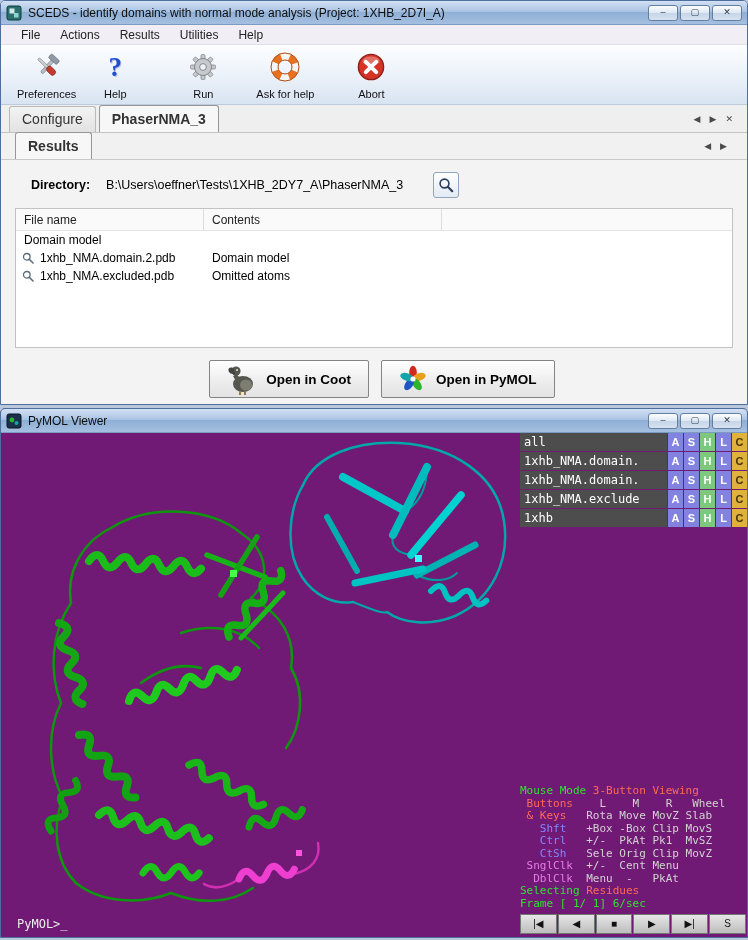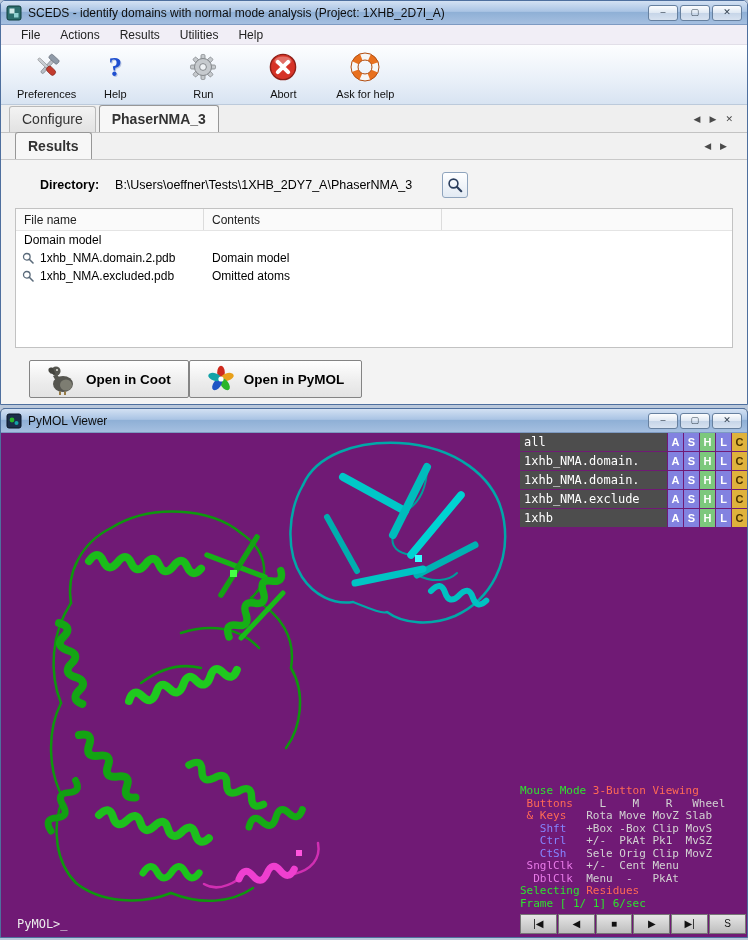--- a/index.html
+++ b/index.html
@@ -40,40 +40,40 @@
   .subtabbar { height:27px; flex:0 0 27px; background:#f1f1f1; display:flex; align-items:flex-end;
                padding:0 14px; border-bottom:1px solid #c9c9c9; }
   .tab { font-size:14px; color:#333; padding:4px 12px 5px;
          background:linear-gradient(#f3f3f3,#e2e2e2); border:1px solid #b9b9b9; border-bottom:none;
          border-radius:3px 3px 0 0; margin-right:3px; white-space:nowrap; }
   .tab.active { background:#f7f7f7; font-weight:bold; border-color:#979797; padding-top:5px; }
   .tab-controls { margin-left:auto; align-self:center; display:flex; gap:9px; padding-right:6px; }
   .tab-nav { font-size:9px; color:#4a4a4a; }
 
   .content { flex:1; background:#f3f3f3; position:relative; }
-  .dir-row { display:flex; align-items:center; padding:12px 16px 4px 39px;text-align:center; }
+  .dir-row { display:flex; align-items:center; padding:12px 16px 4px 30px;text-align:center; }
   .dir-label { font-size:12.5px; font-weight:bold; color:#000; margin-right:16px; }
   .dir-path { font-size:12.5px; color:#000; }
   .search-btn { margin-left:30px; width:26px; height:26px; border:1px solid #8fa4bd; border-radius:3px;
                 background:linear-gradient(#ffffff,#e2eaf3); display:flex; align-items:center; justify-content:center; }
 
   .file-table { margin:6px 14px 0; height:140px; background:#fff; border:1px solid #c2c2c2; overflow:hidden; }
   .fhead { display:flex; height:22px; background:#fafafa; border-bottom:1px solid #e4e4e4;
            font-size:12px; color:#222; align-items:center;text-align:center; }
   .fh1 { width:188px; padding-left:8px; border-right:1px solid #dcdcdc; height:100%; display:flex; align-items:center; }
   .fh2 { width:238px; padding-left:8px; border-right:1px solid #dcdcdc; height:100%; display:flex; align-items:center; }
   .fh3 { flex:1; height:100%; }
   .frow { display:flex; height:18px; align-items:center; font-size:12px; color:#000; }
   .fcell { display:flex; align-items:center; height:100%; }
   .fcell.c1 { width:188px; padding-left:6px; }
   .fcell.c1 svg { margin-right:6px; flex:0 0 auto; }
   .fcell.c2 { width:238px; padding-left:8px; }
   .fcell.c3 { flex:1; }
 
-  .actions { display:flex; gap:0; margin:12px 0 0 28px; }
+  .actions { display:flex; gap:12px; margin:12px 0 0 16px;justify-content:center; }
   .action-btn { height:38px; display:flex; align-items:center; gap:9px; padding:0 17px;
                 border:1px solid #848484; border-radius:2px;
                 background:linear-gradient(#ffffff,#ececec 60%,#e3e3e3);
                 font-size:13.5px; font-weight:bold; color:#000; }
 
   
   #pymol-window { top:408px; height:530px; background:#000; }
   .pymol-body { flex:1; position:relative; background:#701a75; overflow:hidden; }
   .viewport { position:absolute; left:0; top:0; }
   .hel { fill:none; stroke-linecap:round; }
@@ -154,40 +154,40 @@
             <rect x="13" y="2.5" width="4" height="25" rx="1.2" transform="rotate(45 15 15)"></rect>
             <rect x="13" y="2.5" width="4" height="25" rx="1.2" transform="rotate(90 15 15)"></rect>
             <rect x="13" y="2.5" width="4" height="25" rx="1.2" transform="rotate(135 15 15)"></rect>
           </g>
           <circle cx="15" cy="15" r="8.5" fill="#c6cace" stroke="#84888c"></circle>
           <circle cx="15" cy="15" r="3.4" fill="#eef1f4" stroke="#84888c"></circle>
         </svg>
       </span>
       <span class="tlabel">Run</span>
     </div>
-    <div class="tool" style="margin-left:18px">
-      <span class="ticon">
-        <svg width="30" height="30" viewBox="0 0 30 30">
-          <circle cx="15" cy="15" r="12.6" fill="#d63327" stroke="#8e1f17" stroke-width="1.4"></circle>
-          <ellipse cx="15" cy="9" rx="8.6" ry="4.6" fill="rgba(255,255,255,0.30)"></ellipse>
-          <path d="M9.8 9.8 L20.2 20.2 M20.2 9.8 L9.8 20.2" stroke="#ffffff" stroke-width="4" stroke-linecap="round"></path>
-        </svg>
-      </span>
-      <span class="tlabel">Abort</span>
-    </div>
     <div class="tool" style="margin-left:14px">
       <span class="ticon">
         <svg width="30" height="30" viewBox="0 0 30 30">
           <circle cx="15" cy="15" r="10.5" fill="none" stroke="#e8701e" stroke-width="7"></circle>
           <circle cx="15" cy="15" r="10.5" fill="none" stroke="#f6f6f6" stroke-width="7" stroke-dasharray="8.25 8.25" stroke-dashoffset="4.1"></circle>
           <circle cx="15" cy="15" r="14" fill="none" stroke="#b14e12" stroke-width="1"></circle>
           <circle cx="15" cy="15" r="7" fill="none" stroke="#b14e12" stroke-width="1"></circle>
         </svg>
       </span>
       <span class="tlabel">Ask for help</span>
+    </div>
+    <div class="tool" style="margin-left:18px">
+      <span class="ticon">
+        <svg width="30" height="30" viewBox="0 0 30 30">
+          <circle cx="15" cy="15" r="12.6" fill="#d63327" stroke="#8e1f17" stroke-width="1.4"></circle>
+          <ellipse cx="15" cy="9" rx="8.6" ry="4.6" fill="rgba(255,255,255,0.30)"></ellipse>
+          <path d="M9.8 9.8 L20.2 20.2 M20.2 9.8 L9.8 20.2" stroke="#ffffff" stroke-width="4" stroke-linecap="round"></path>
+        </svg>
+      </span>
+      <span class="tlabel">Abort</span>
     </div>
   </div>
 
   <div class="tabbar">
     <div class="tab">Configure</div>
     <div class="tab active">PhaserNMA_3</div>
     <div class="tab-controls">
       <span class="tab-nav">◀</span>
       <span class="tab-nav">▶</span>
       <span class="tab-nav">✕</span>

